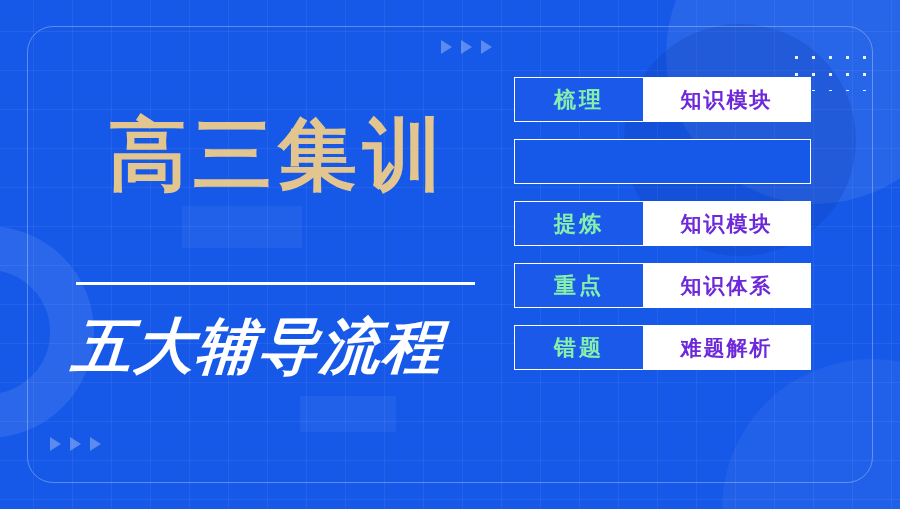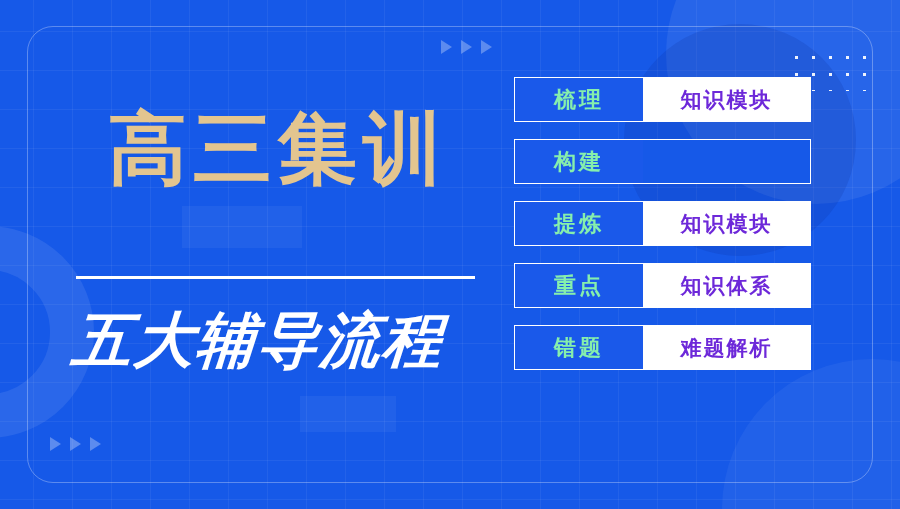--- a/index.html
+++ b/index.html
@@ -91,21 +91,21 @@
   .arrows-bottom{left:50px; top:437px;}
 
   
   .sq{position:absolute;background:rgba(255,255,255,.05);}
   .sq-a{left:182px;top:206px;width:120px;height:42px;}
   .sq-b{left:300px;top:396px;width:96px;height:36px;}
 
   
   .left-block{
     position:absolute;
-    left:0; top:10px;
+    left:0; top:16px;
     width:500px; height:422px;
   }
 
   .headline{
     position:absolute;
     left:108px; top:99px;
     font-size:79px;
     line-height:1;
     font-weight:700;
     letter-spacing:6px;
@@ -212,21 +212,20 @@
   </div>
 
   <div class="flow-list">
 
     <div class="flow-row">
       <div class="flow-key">梳理</div>
       <div class="flow-val">知识模块</div>
     </div>
 
     <div class="flow-row">
-      <div class="flow-key">构建</div>
     </div>
 
     <div class="flow-row">
       <div class="flow-key">提炼</div>
       <div class="flow-val">知识模块</div>
     </div>
 
     <div class="flow-row">
       <div class="flow-key">重点</div>
       <div class="flow-val">知识体系</div>

